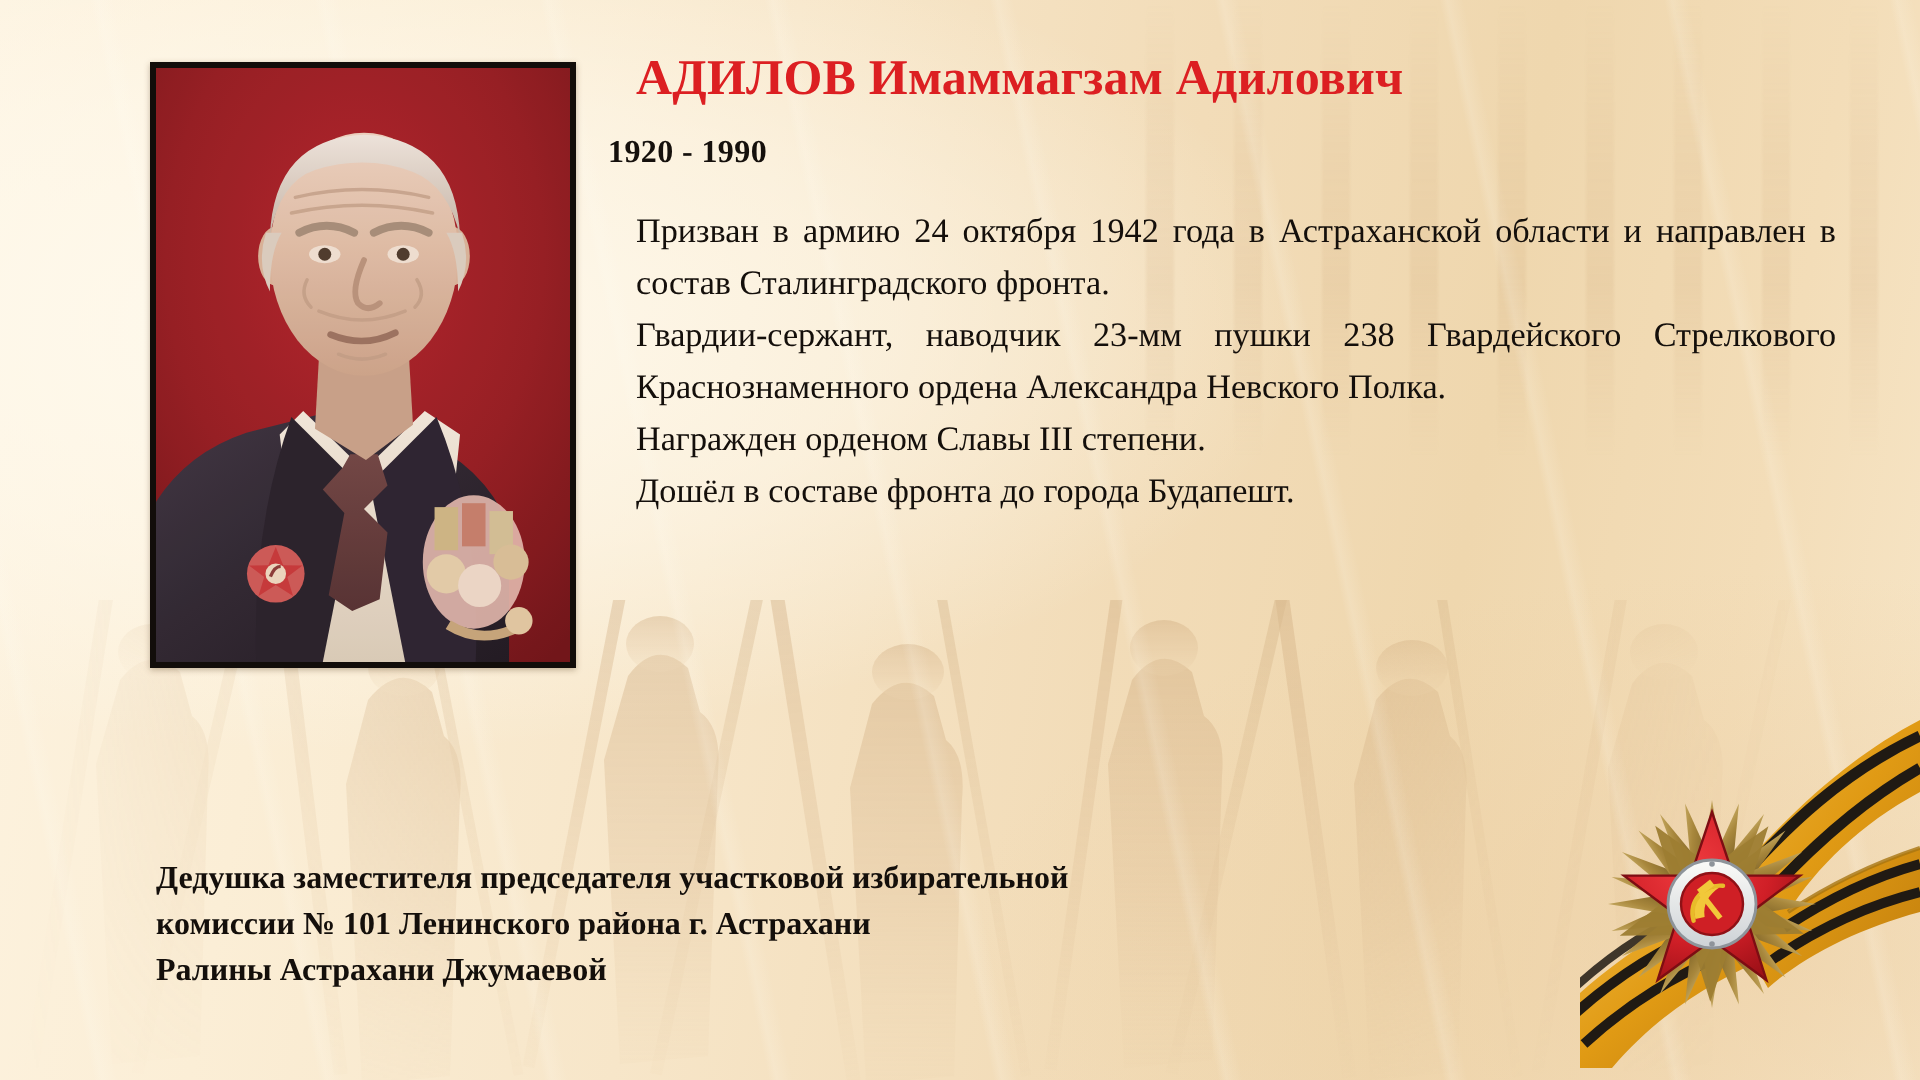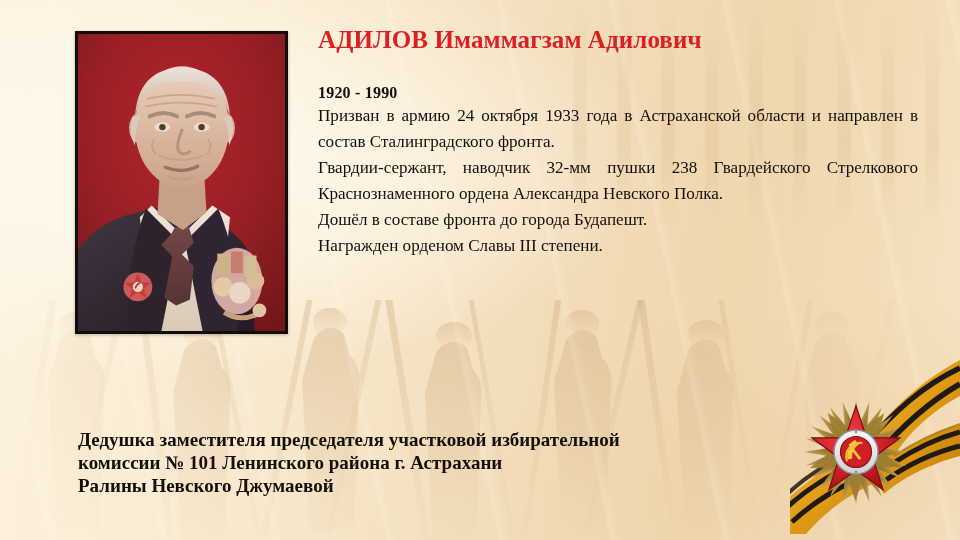--- a/index.html
+++ b/index.html
@@ -99,26 +99,25 @@
     width: 600px;
     color: #DC1F22;
     font-size: 25px;
     font-weight: bold;
     letter-spacing: .1px;
     line-height: 1.1;
     white-space: nowrap;
   }
   .dates {
     position: absolute;
-    left: 318px; top: 68px;
+    left: 304px; top: 68px;
     color: #15100c;
     font-size: 16px;
     font-weight: bold;
     letter-spacing: .2px;
-    margin-top: 16px;
   }
   .body-block {
     position: absolute;
     left: 318px; top: 103px;
     width: 600px;
     color: #140f0b;
     font-size: 17.1px;
     line-height: 26px;
     text-align: justify;
     text-justify: inter-word;
@@ -128,21 +127,21 @@
     text-align: justify;
   }
   .body-block p:last-child { text-align: left; }
   .body-block p.noj { text-align: left; }
 
   .caption {
     position: absolute;
     left: 78px; top: 428px;
     width: 600px;
     color: #140f0b;
-    font-size: 19px;
+    font-size: 16px;
     font-weight: bold;
     line-height: 23px;
   }
   .caption div { white-space: nowrap; }
 
   
   .emblem {
     position: absolute;
     left: 790px; top: 352px;
     width: 170px; height: 188px;
@@ -319,30 +318,30 @@
 
       <rect width="213" height="303" fill="#a8693a" opacity=".07"></rect>
     </svg>
   </div>
 
   <div class="title">АДИЛОВ Имаммагзам Адилович</div>
 
   <div class="dates">1920 - 1990</div>
 
   <div class="body-block">
-    <p>Призван в армию 24 октября 1933 года в Астраханской области и направлен в состав Сталинградского фронта.</p>
-    <p>Гвардии-сержант, наводчик 32-мм пушки 238 Гвардейского Стрелкового Краснознаменного ордена Александра Невского Полка.</p>
+    <p>Призван в армию 24 октября 1942 года в Астраханской области и направлен в состав Сталинградского фронта.</p>
+    <p>Гвардии-сержант, наводчик 23-мм пушки 238 Гвардейского Стрелкового Краснознаменного ордена Александра Невского Полка.</p>
+    <p class="noj">Награжден орденом Славы III степени.</p>
     <p class="noj">Дошёл в составе фронта до города Будапешт.</p>
-    <p class="noj">Награжден орденом Славы III степени.</p>
   </div>
 
   <div class="caption">
     <div>Дедушка заместителя председателя участковой избирательной</div>
     <div>комиссии № 101 Ленинского района г. Астрахани</div>
-    <div>Ралины Невского Джумаевой</div>
+    <div>Ралины Астрахани Джумаевой</div>
   </div>
 
   <div class="emblem">
     <svg width="170" height="188" viewBox="0 0 170 188" xmlns="http://www.w3.org/2000/svg" aria-hidden="true">
       <defs>
         <linearGradient id="rib" x1="0" y1="0" x2="1" y2="1">
           <stop offset="0%" stop-color="#f0b63a"></stop>
           <stop offset="50%" stop-color="#e09a14"></stop>
           <stop offset="100%" stop-color="#c27f0d"></stop>
         </linearGradient>

